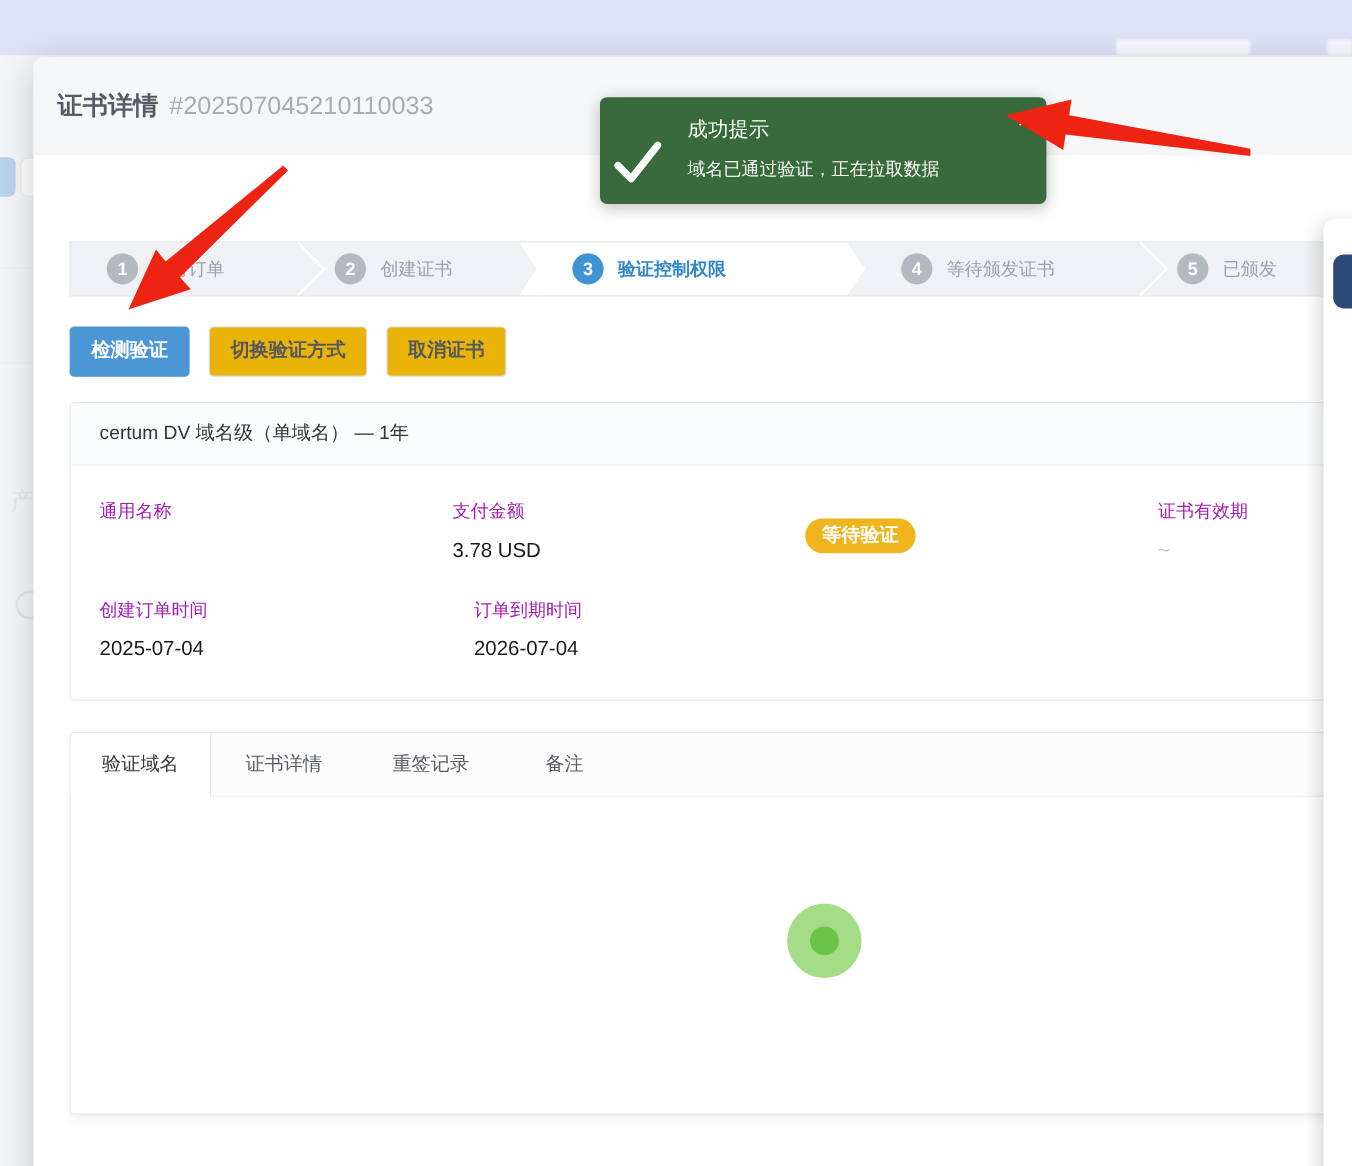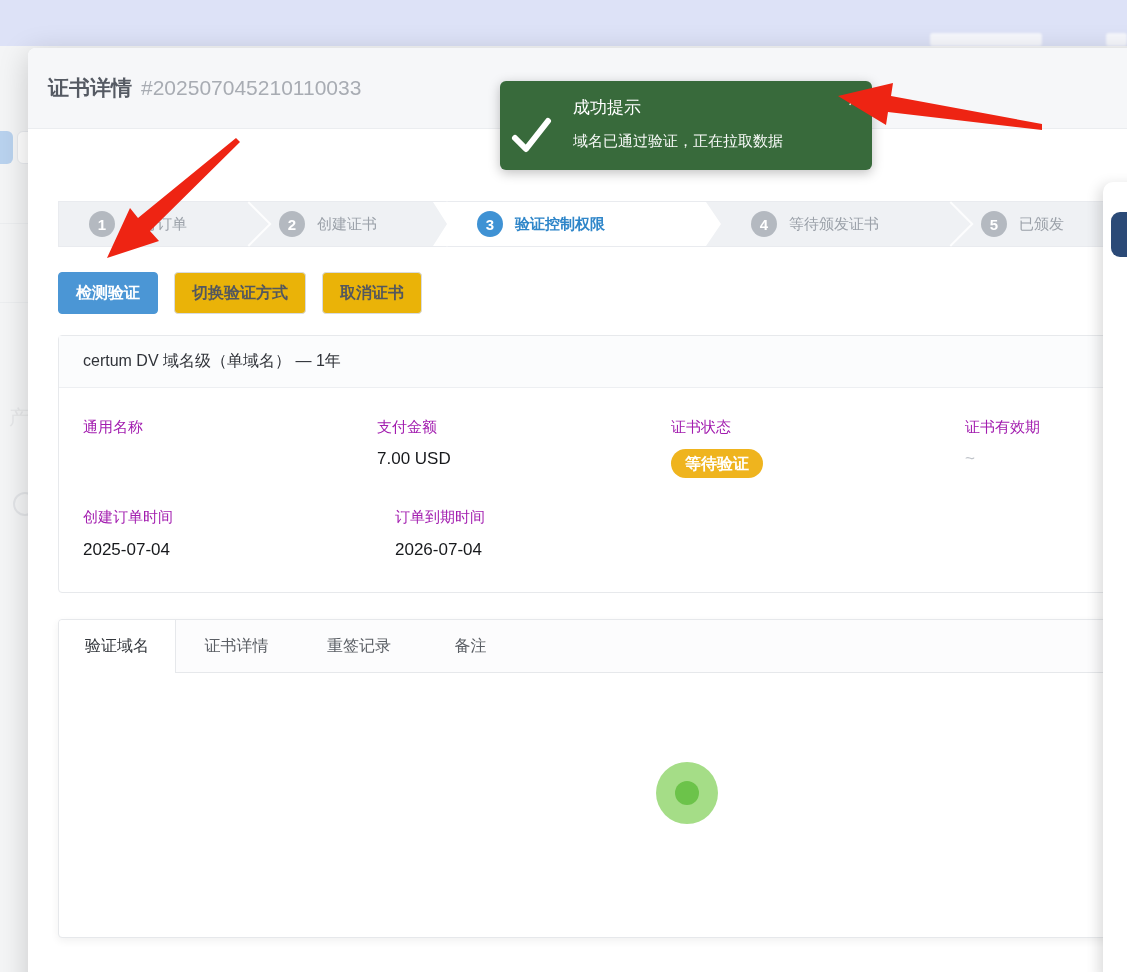--- a/index.html
+++ b/index.html
@@ -156,24 +156,23 @@
 
     <div class="card">
       <div class="card-header">certum DV 域名级（单域名） — 1年</div>
       <div class="card-body">
         <div class="field-row">
           <div class="field">
             <div class="f-label">通用名称</div>
           </div>
           <div class="field">
             <div class="f-label">支付金额</div>
-            <div class="f-value">7.00 USD</div>
-          </div>
-          <div class="field">
-            <div class="f-label">证书状态</div>
+            <div class="f-value">3.78 USD</div>
+          </div>
+          <div class="field">
             <div class="f-value">
               <span class="badge">等待验证</span>
             </div>
           </div>
           <div class="field">
             <div class="f-label">证书有效期</div>
             <div class="f-value muted">~</div>
           </div>
         </div>
         <div class="field-row">

